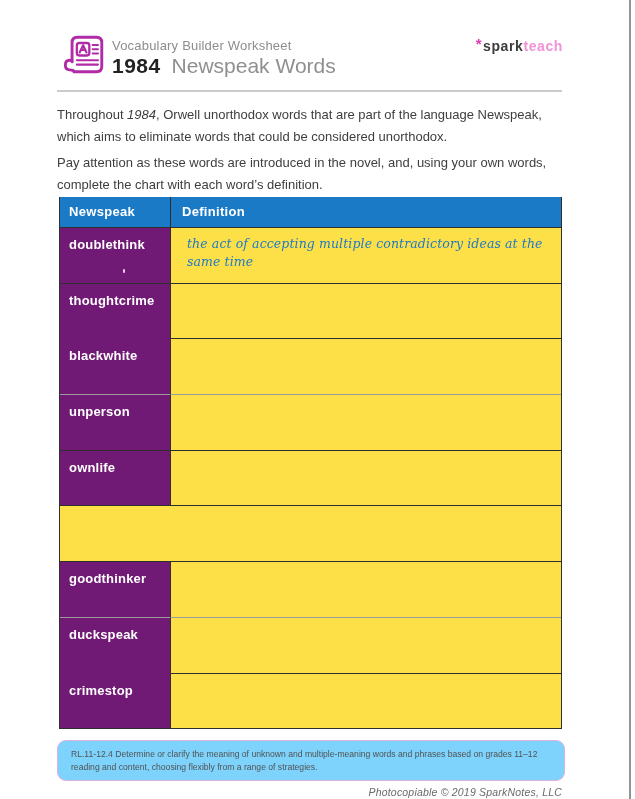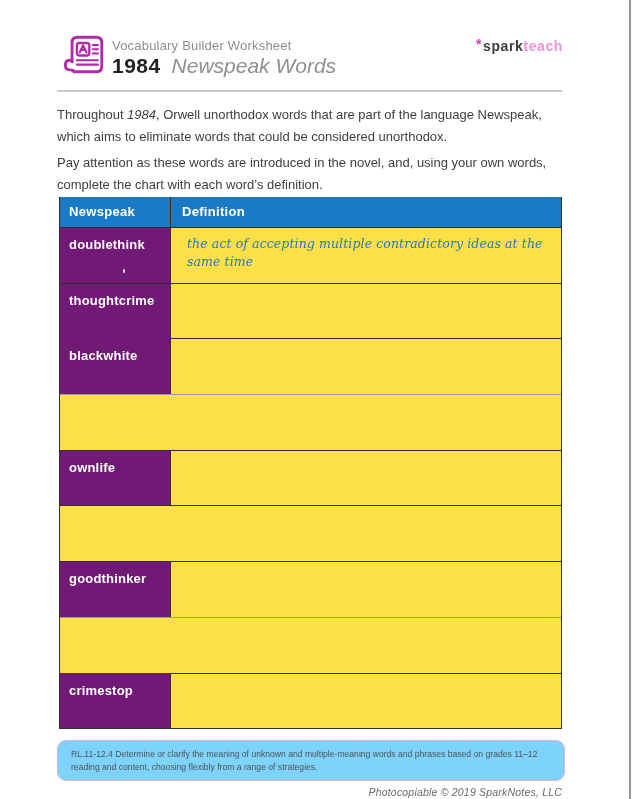--- a/index.html
+++ b/index.html
@@ -9,21 +9,21 @@
   }
   .edge { position:absolute; left:629px; top:0; width:2px; height:799px; background:#939393; }
   .content { position:absolute; left:57px; top:16px; width:506px; height:799px; }
 
   
   .hdr { position:absolute; top:14px; left:0; right:0; height:60px; }
   .hdr svg { position:absolute; left:5px; top:2px; }
   .eyebrow { position:absolute; left:55px; top:8px; font-size:13px; color:#8d8d8d; letter-spacing:.2px; }
   .title { position:absolute; left:55px; top:24px; font-size:21px; white-space:nowrap; }
   .t-num { font-weight:bold; color:#222; letter-spacing:.5px; }
-  .t-rest { color:#8f8f8f; font-weight:400; margin-left:5px;font-style:italic; }
+  .t-rest { color:#8f8f8f; font-weight:400; margin-left:5px; }
   .logo { position:absolute; right:0; top:5px; font-size:14px; font-weight:bold; letter-spacing:.6px; white-space:nowrap; }
   .l-ast { color:#e23cb4; font-size:15px; vertical-align:2px; margin-right:1px; }
   .l-spark { color:#3c3c3c; }
   .l-teach { color:#ef92d8; }
 
   .rule { position:absolute; top:74px; left:0; width:505px; height:2px; background:#cbcbcb; }
 
   .para { position:absolute; left:0; width:505px; margin:0; font-size:13px; line-height:21.5px; color:#3e3e3e; }
   .p1 { top:88px; }
   .p2 { top:136px; }
@@ -120,20 +120,23 @@
   <div class="row">
     <div class="cell-word">
       <span class="word">blackwhite</span>
     </div>
     <div class="cell-def">
       <span class="answer"></span>
     </div>
   </div>
 
   <div class="row">
+    <div class="cell-word">
+      <span class="word">unperson</span>
+    </div>
     <div class="cell-def">
       <span class="answer"></span>
     </div>
   </div>
 
   <div class="row">
     <div class="cell-word">
       <span class="word">ownlife</span>
     </div>
     <div class="cell-def">
@@ -150,20 +153,23 @@
   <div class="row">
     <div class="cell-word">
       <span class="word">goodthinker</span>
     </div>
     <div class="cell-def">
       <span class="answer"></span>
     </div>
   </div>
 
   <div class="row">
+    <div class="cell-word">
+      <span class="word">duckspeak</span>
+    </div>
     <div class="cell-def">
       <span class="answer"></span>
     </div>
   </div>
 
   <div class="row">
     <div class="cell-word">
       <span class="word">crimestop</span>
     </div>
     <div class="cell-def">

